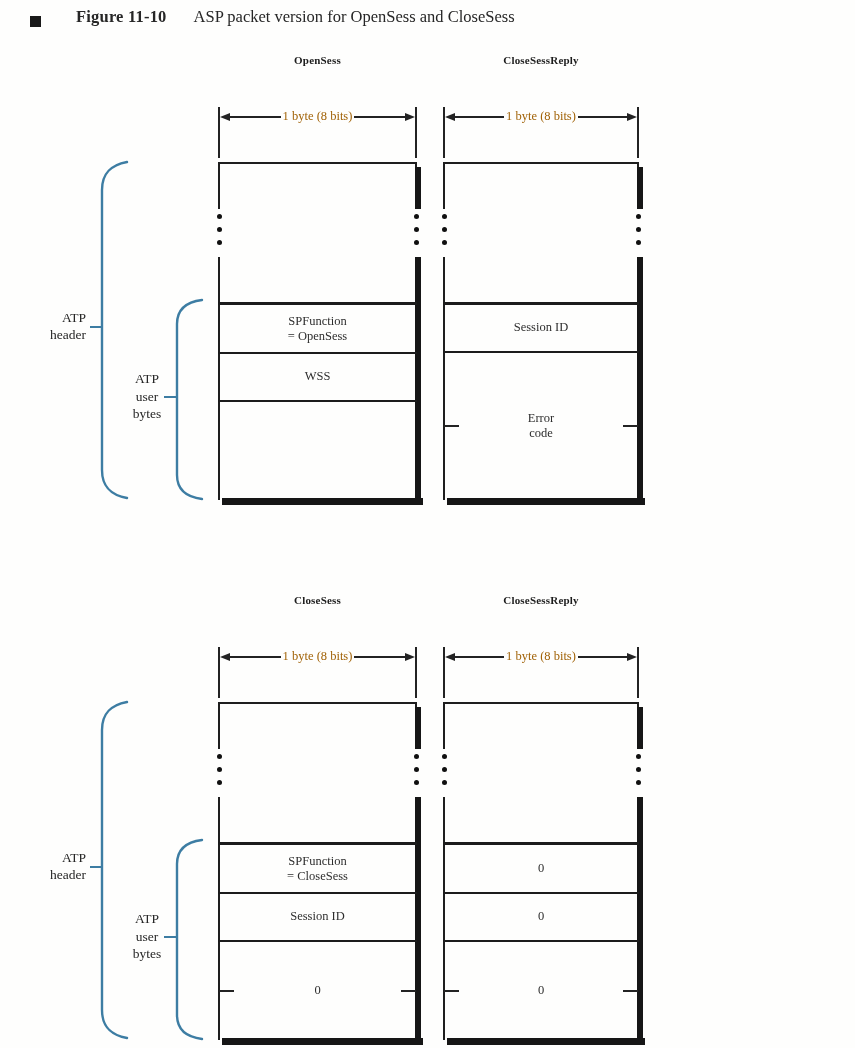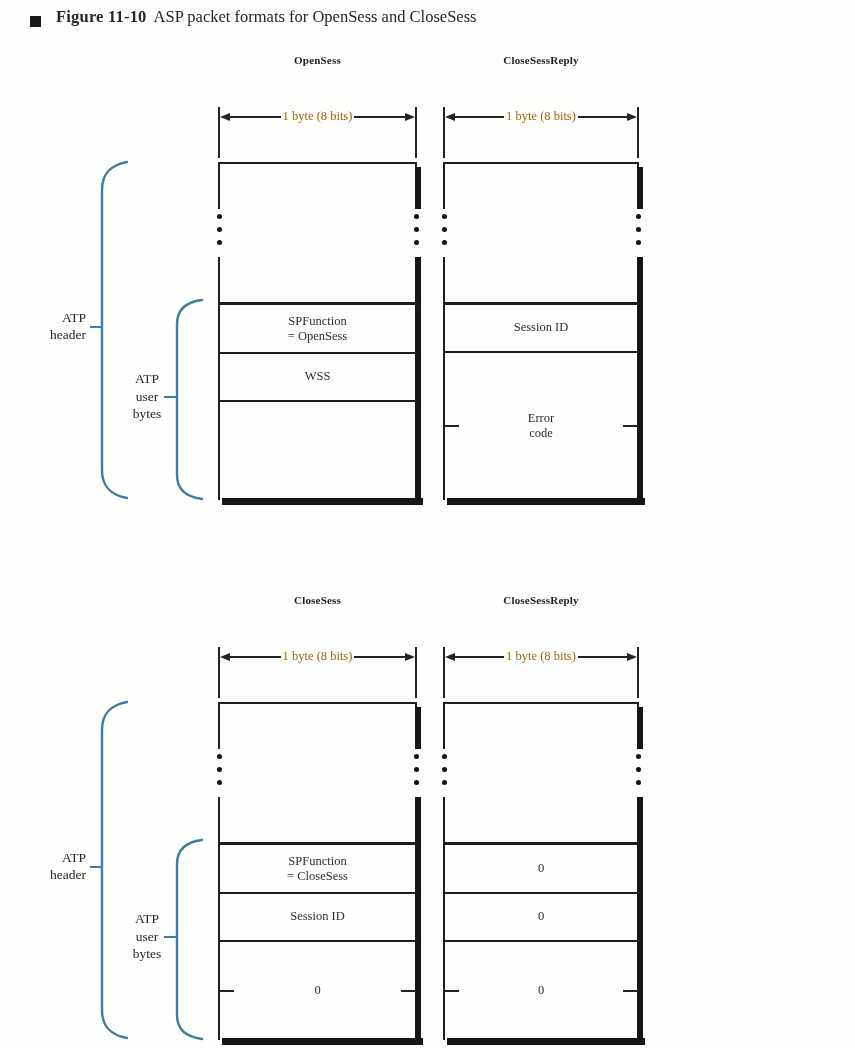--- a/index.html
+++ b/index.html
@@ -4,21 +4,21 @@
 <style>
   html,body{margin:0;padding:0;}
   body{
     width:855px;height:1048px;background:#fefefd;position:relative;overflow:hidden;
     font-family:"Liberation Serif","DejaVu Serif",serif;color:#262626;
   }
   .abs{position:absolute;}
   .ml{white-space:pre-line;}
 
   
-  .caption{left:30px;top:7px;display:flex;align-items:flex-end;}
+  .caption{left:30px;top:7px;display:flex;align-items:flex-end;gap:20px;}
   .bullet{width:11px;height:11px;background:#191919;margin-top:5px;}
   .figlabel{font-weight:bold;font-size:16.5px;margin-left:15px;letter-spacing:.2px;}
   .figtext{font-size:16.5px;margin-left:7px;}
 
   
   .group{left:0;top:0;width:855px;height:540px;}
   .g2{top:540px;}
 
   
   .col-l{left:218px;width:199px;}
@@ -69,21 +69,21 @@
   .hdr-conn{left:90px;top:326px;width:13px;}
   .user-label{left:118px;top:370px;width:58px;text-align:center;font-size:13.5px;line-height:17.5px;color:#262626;}
   .user-conn{left:164px;top:396px;width:12px;}
 </style>
 </head>
 <body>
 
 <div class="abs caption">
   <span class="bullet"></span>
   <span class="figlabel">Figure 11-10</span>
-  <span class="figtext">ASP packet formats for OpenSess and CloseSess</span>
+  <span class="figtext">ASP packet version for OpenSess and CloseSess</span>
 </div>
 
 <div class="abs group">
 
   <div class="abs ptitle col-l">OpenSess</div>
   <div class="abs ptitle col-r">CloseSessReply</div>
 
   <div class="abs byte col-l">
     <div class="tickv tl"></div>
     <div class="tickv tr"></div>

